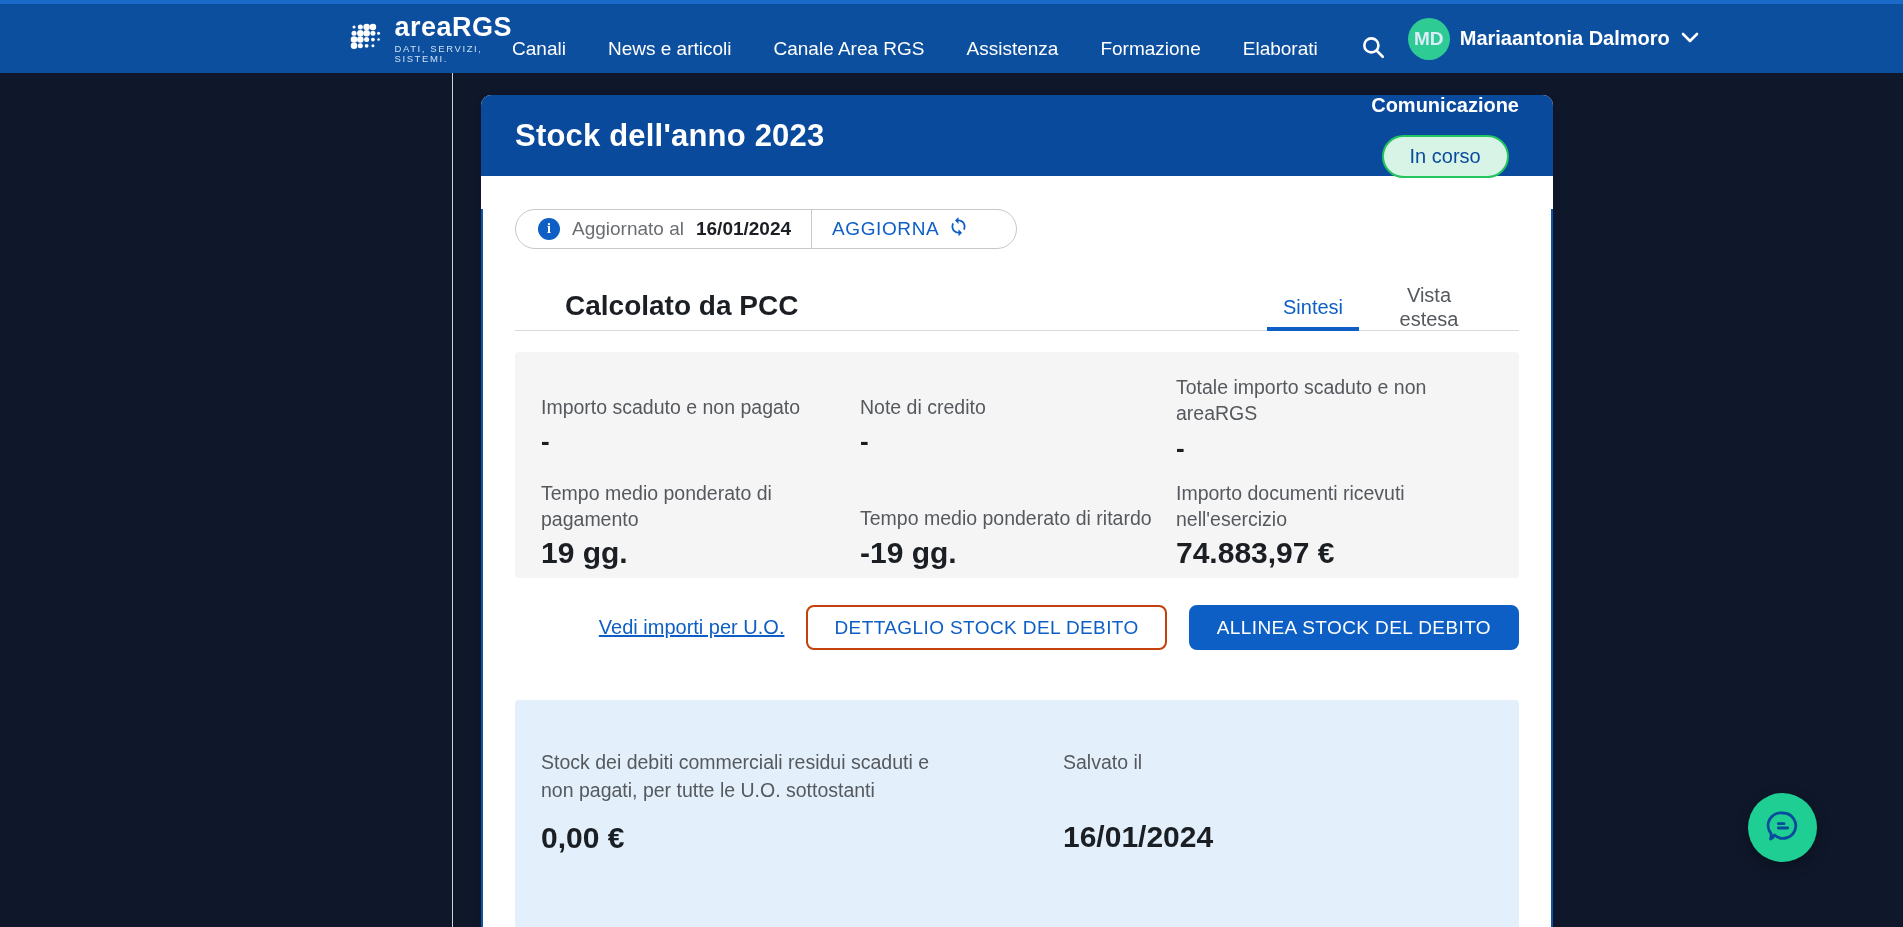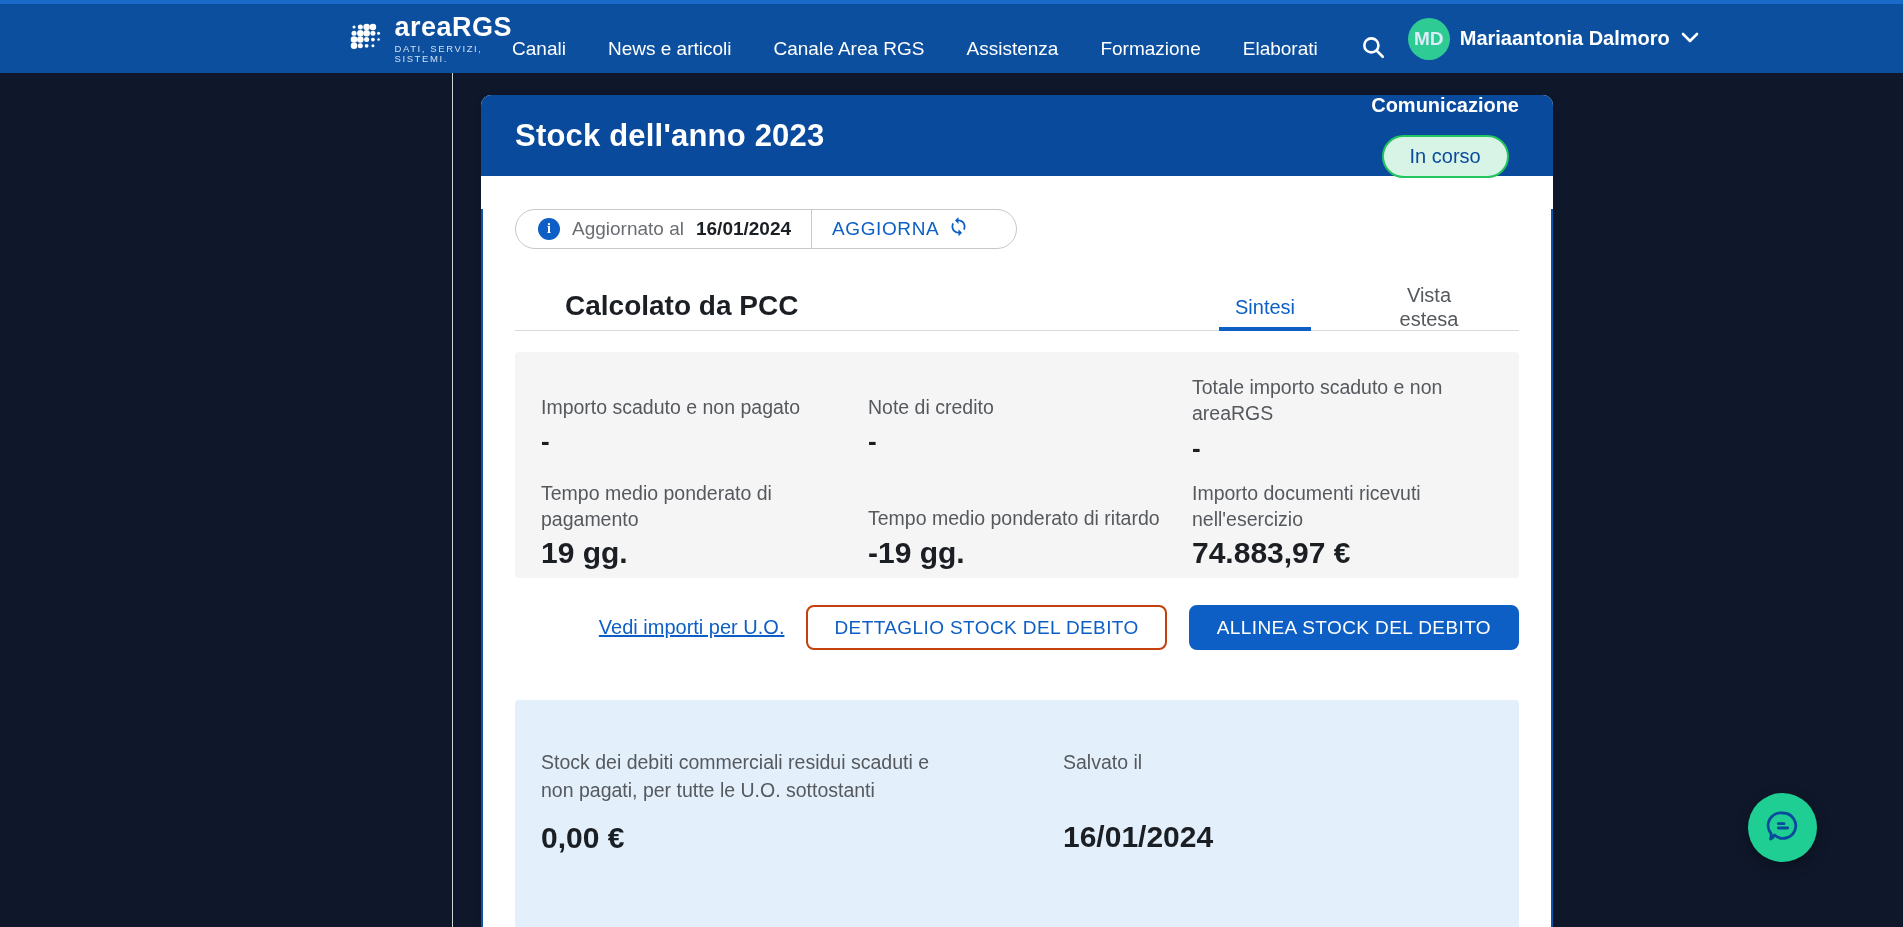--- a/index.html
+++ b/index.html
@@ -50,33 +50,33 @@
                justify-content:center; font-family:"Liberation Serif", serif; }
   .pill-prefix { color:#6a6e72; font-size:19px; white-space:nowrap; }
   .pill-date { color:#1b1f24; font-size:19px; font-weight:bold; white-space:nowrap; }
   .pill-action { display:flex; align-items:center; gap:9px; border:none; background:none;
                  border-left:1px solid #c6c8ca; height:100%; padding:0 20px; cursor:pointer;
                  color:#0d5fc5; font-size:19px; letter-spacing:.6px; white-space:nowrap; }
 
   
   .section-row { margin-top:30px; position:relative; height:52px; border-bottom:1px solid #d9dadb; }
   .section-title { position:absolute; left:15px; bottom:8px; font-size:28px; font-weight:bold; color:#1b1f24;margin-left:35px; }
-  .tabs { position:absolute; right:32px; bottom:-1px; display:flex; align-items:stretch;gap:48px; }
+  .tabs { position:absolute; right:32px; bottom:-1px; display:flex; align-items:stretch; }
   .tab { min-width:116px; padding:0 14px; display:flex; align-items:center; justify-content:center;
          text-align:center; font-size:20px; color:#55595e; cursor:pointer; position:relative;
          line-height:1.2; }
   .tab.active { color:#0d5fc5; }
   .tab.active::after { content:""; position:absolute; left:12px; right:12px; bottom:0;
                        height:4px; background:#0d5fc5; }
   .tab-multiline { max-width:90px; }
 
   
   .stats-panel { margin-top:21px; width:1004px; height:226px; background:#f5f5f5; border-radius:4px;
                  padding:22px 26px 0; display:grid; grid-template-columns:319px 316px 1fr;
-                 column-gap:8px; grid-auto-rows:min-content; }
+                 column-gap:0; grid-auto-rows:min-content; }
   .stat { padding-right:24px; }
   .stat-label { color:#55595e; font-size:19.5px; line-height:1.35; display:flex; align-items:flex-end; }
   .stat.r1 .stat-label { min-height:46px; }
   .stat.r1 .stat-value { font-size:26px; font-weight:bold; color:#1b1f24; margin-top:6px; }
   .stat.r2 { margin-top:16px; }
   .stat.r2 .stat-label { min-height:52px; }
   .stat.r2 .stat-value { font-size:30px; font-weight:bold; color:#1b1f24; margin-top:4px; }
 
   
   .actions-row { margin-top:27px; display:flex; align-items:center; justify-content:flex-end; gap:22px; }

